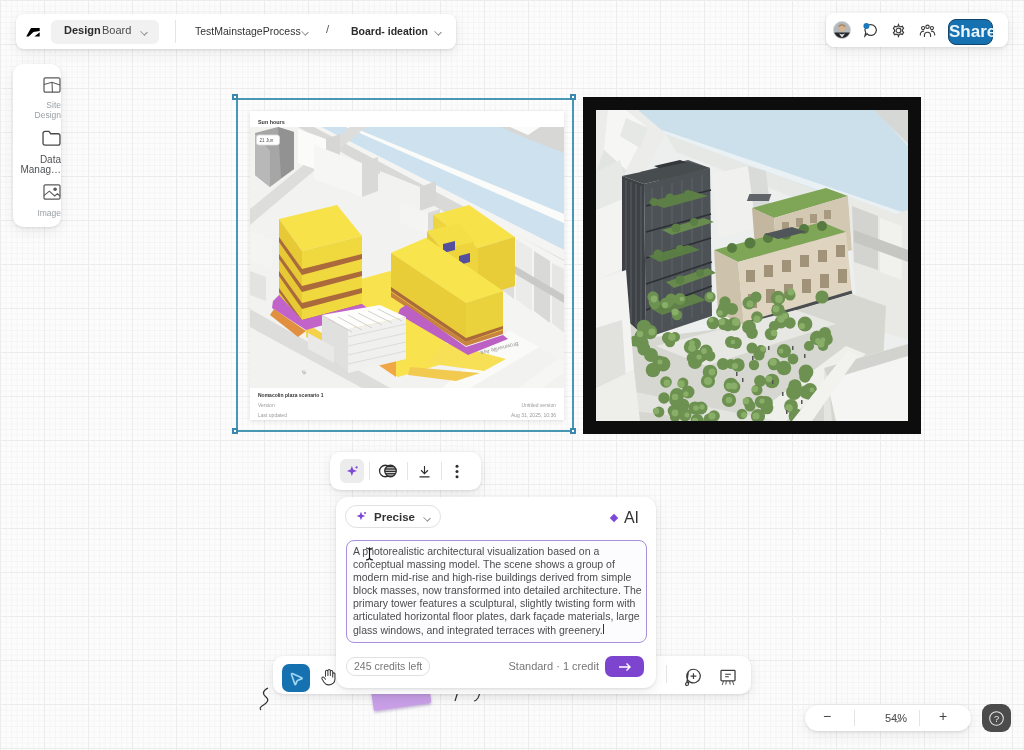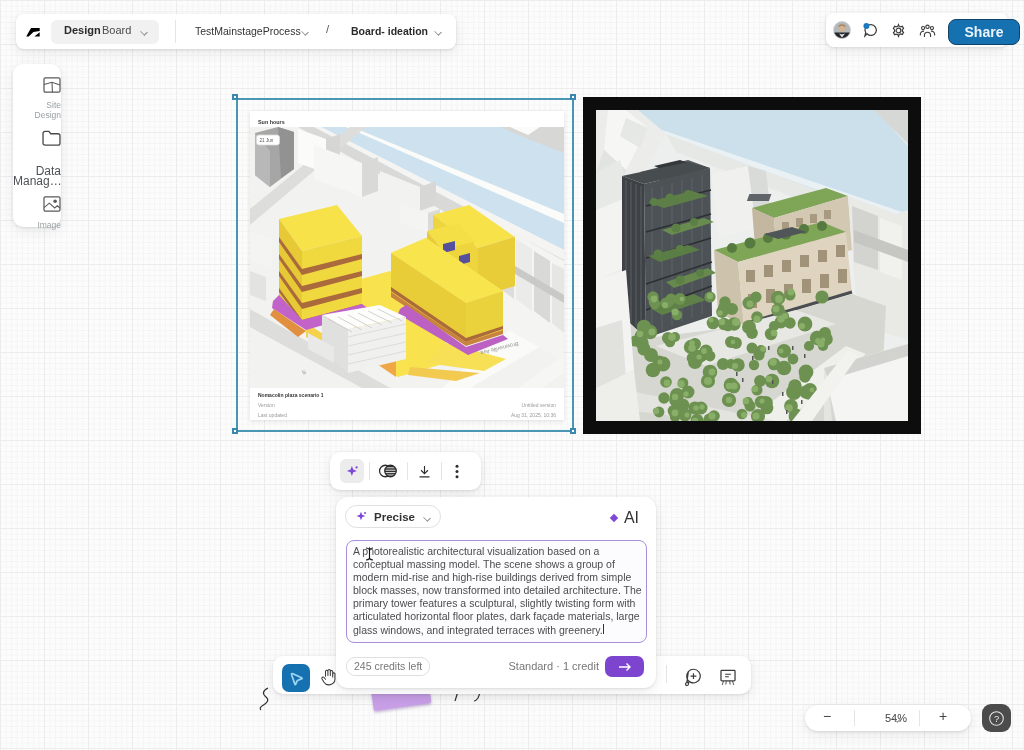--- a/index.html
+++ b/index.html
@@ -65,34 +65,34 @@
   <svg style="position:absolute;left:93px;top:11px;" width="17" height="15" viewBox="0 0 24 22">
     <g fill="none" stroke="#3c3c3c" stroke-width="1.6">
       <circle cx="5.5" cy="6" r="2.3"></circle>
       <circle cx="18.5" cy="6" r="2.3"></circle>
       <circle cx="12" cy="4.2" r="2.5"></circle>
       <path d="M1.5 17 v-2 a4.5 4.5 0 0 1 5.5-4.4"></path>
       <path d="M22.5 17 v-2 a4.5 4.5 0 0 0-5.5-4.4"></path>
       <path d="M7.5 19 v-2.5 a4.5 4.5 0 0 1 9 0 v2.5"></path>
     </g>
   </svg>
-  <div style="position:absolute;left:122px;top:6px;width:72px;height:26px;background:#1571b0;border:1px solid #11436b;border-radius:8px;color:#eaf5fc;font-size:14px;font-weight:bold;text-align:center;line-height:24px;">Share</div>
+  <div style="position:absolute;left:122px;top:6px;width:45px;height:26px;background:#1571b0;border:1px solid #11436b;border-radius:8px;color:#eaf5fc;font-size:17px;font-weight:bold;text-align:center;line-height:24px;">Share</div>
 </div>
 
 <div class="panel" style="left:13px;top:64px;width:48px;height:163px;border-radius:10px;text-align:right;">
   <svg width="18" height="16" viewBox="0 0 20 18" style="margin-top:13px;">
     <rect x="1" y="1" width="18" height="16" rx="1.5" fill="none" stroke="#5a5a5a" stroke-width="1.4"></rect>
     <path d="M1 8.5 L10 6 L19 9" fill="none" stroke="#5a5a5a" stroke-width="1.2"></path>
     <path d="M10 6 L10.5 17" fill="none" stroke="#5a5a5a" stroke-width="1.2"></path>
   </svg>
   <div style="font-size:8.5px;color:#9aa0a3;line-height:9.5px;margin-top:4px;">Site<br>Design</div>
   <svg width="19" height="16" viewBox="0 0 20 17" style="margin-top:10px;">
     <path d="M1 3.5 a2 2 0 0 1 2-2 h4.2 l2 2.5 H17 a2 2 0 0 1 2 2 V14 a2 2 0 0 1-2 2 H3 a2 2 0 0 1-2-2 Z" fill="none" stroke="#4a4a4a" stroke-width="1.4"></path>
   </svg>
-  <div style="font-size:12px;color:#4e5155;line-height:9.5px;margin-top:17px;">Data<br>Manag…</div>
+  <div style="font-size:10px;color:#4e5155;line-height:9.5px;margin-top:5px;">Data<br>Manag…</div>
   <svg width="18" height="16" viewBox="0 0 20 18" style="margin-top:10px;">
     <rect x="1" y="1" width="18" height="16" rx="1.5" fill="none" stroke="#5a5a5a" stroke-width="1.4"></rect>
     <circle cx="13.5" cy="6" r="2" fill="#5a5a5a"></circle>
     <path d="M1 13 L7 8 L13 13.5 L16 11 L19 13.5" fill="none" stroke="#5a5a5a" stroke-width="1.2"></path>
   </svg>
   <div style="font-size:8.5px;color:#9aa0a3;margin-top:4px;">Image</div>
 </div>
 
 <div style="position:absolute;left:250px;top:111px;width:314px;height:309px;background:#fff;box-shadow:0 1px 4px rgba(0,0,0,.12);">
   <svg width="314" height="309" viewBox="0 0 314 309">

